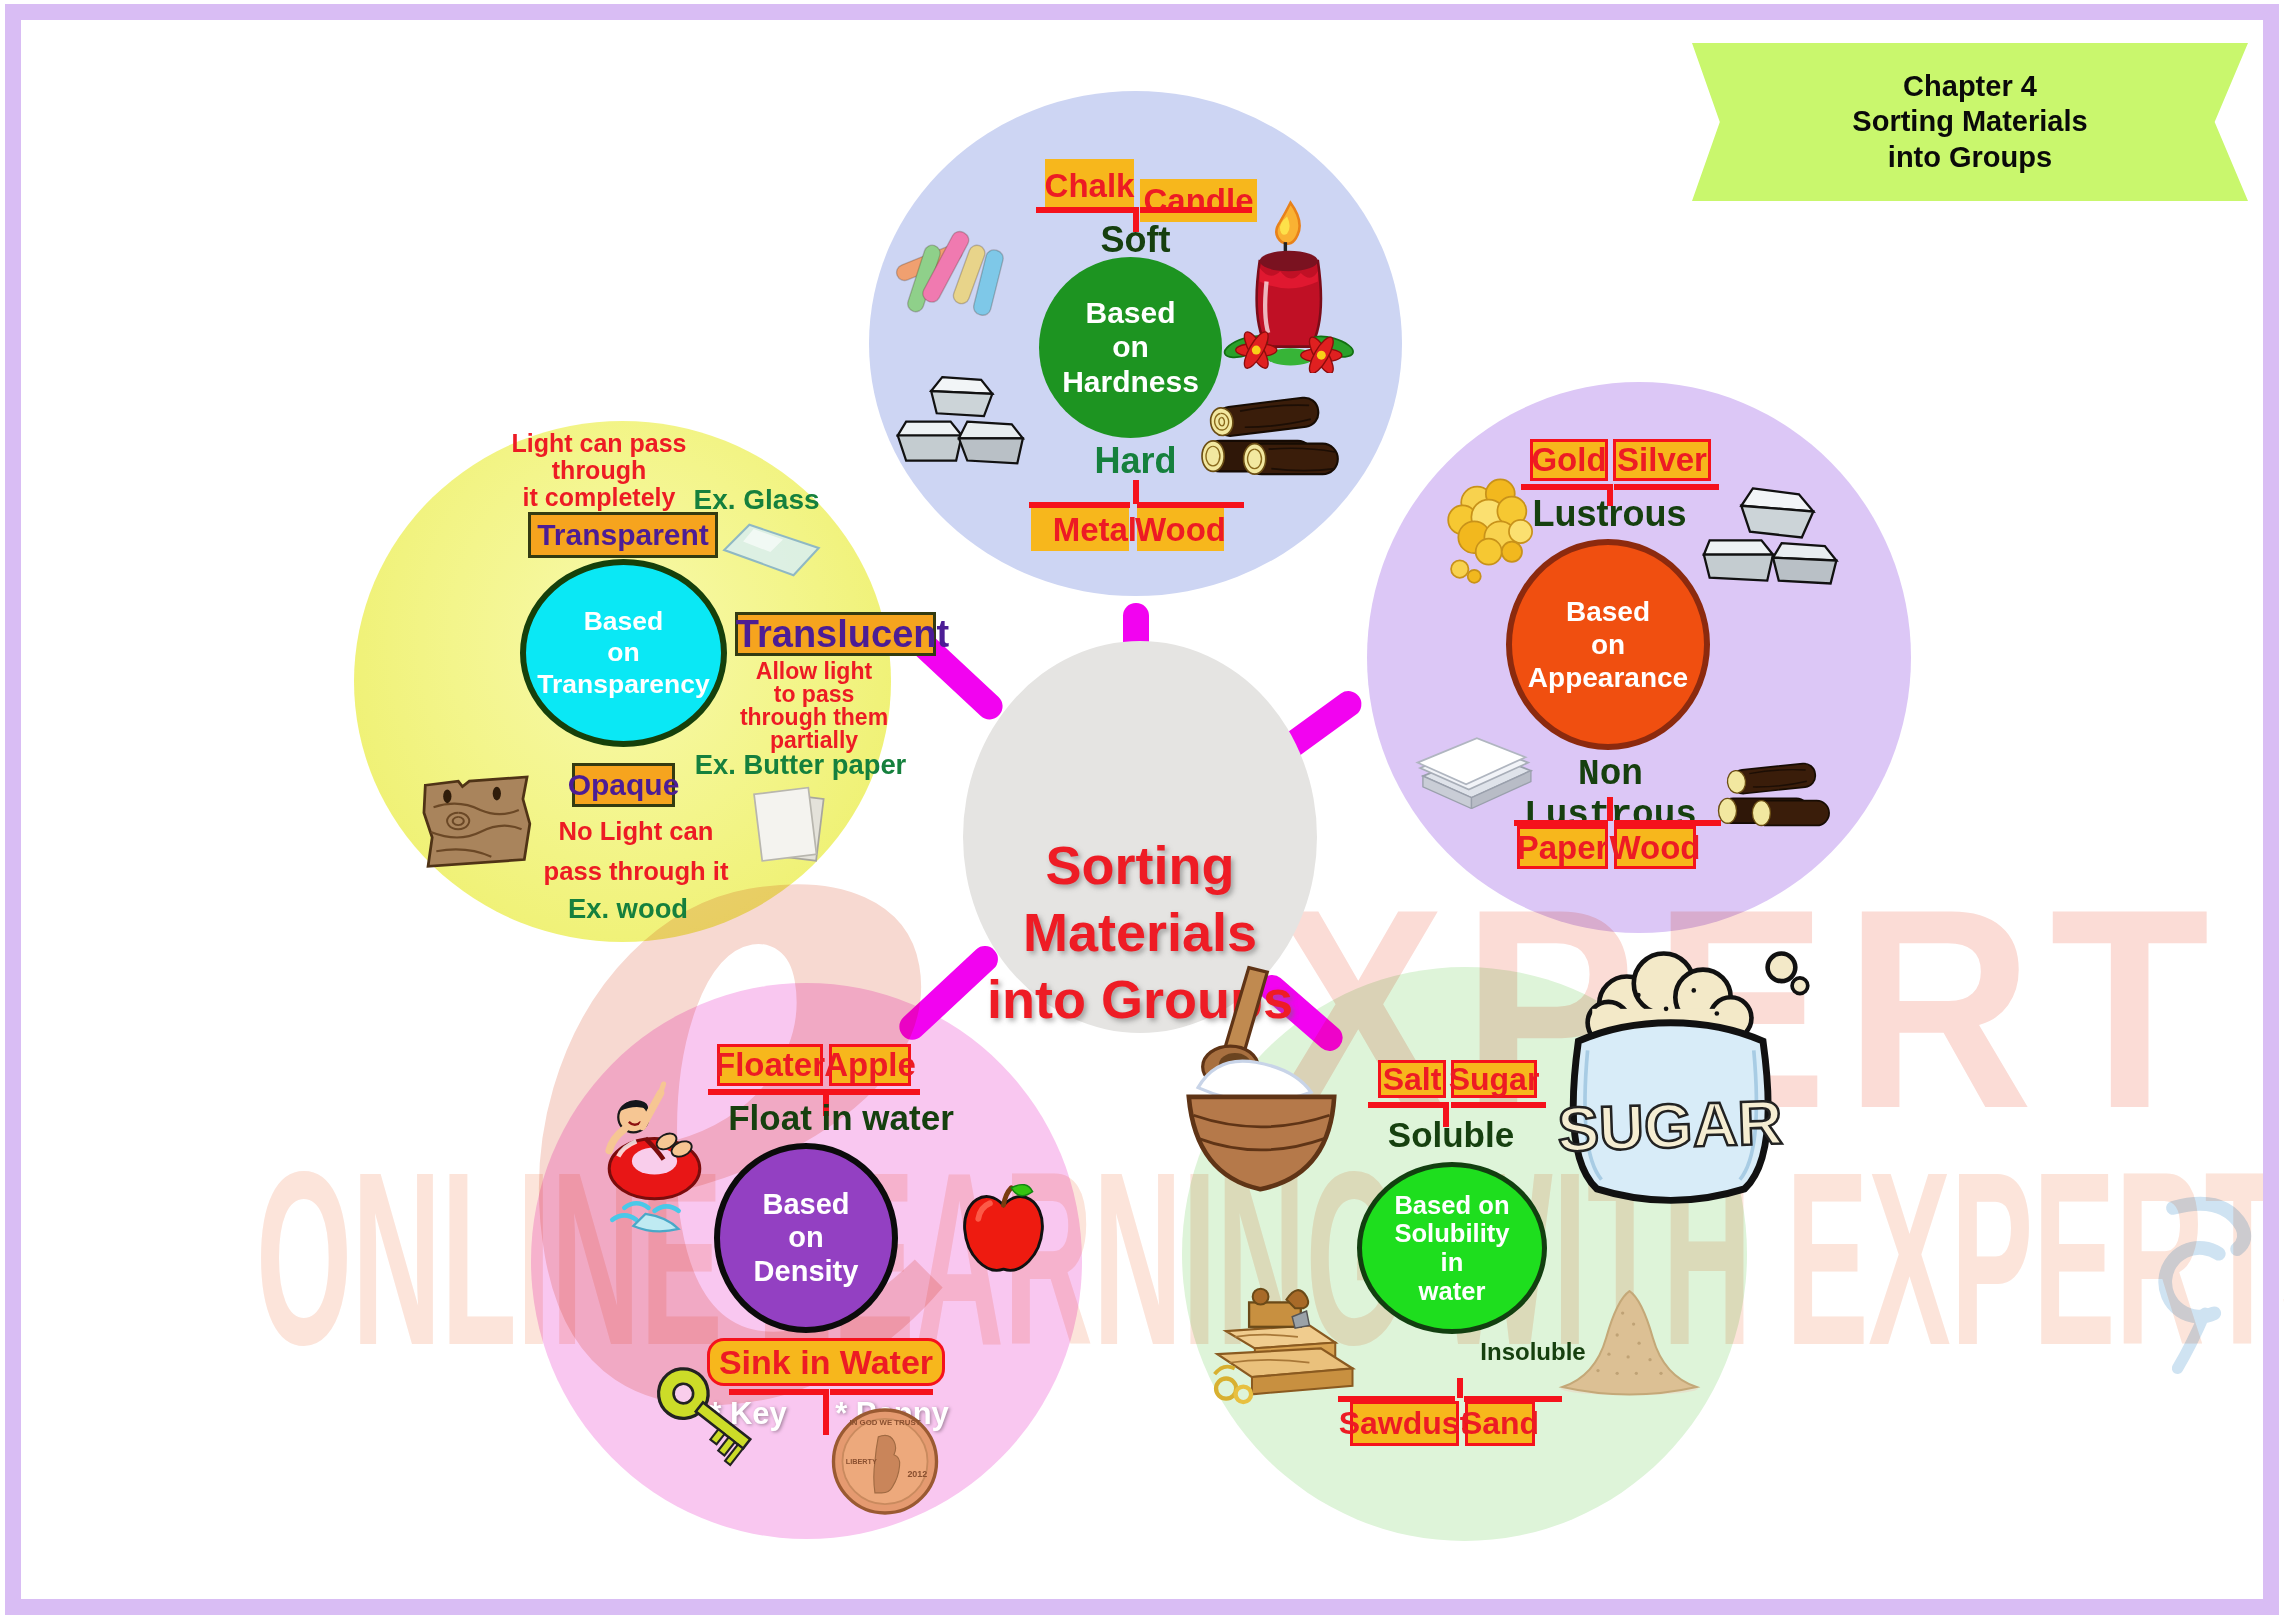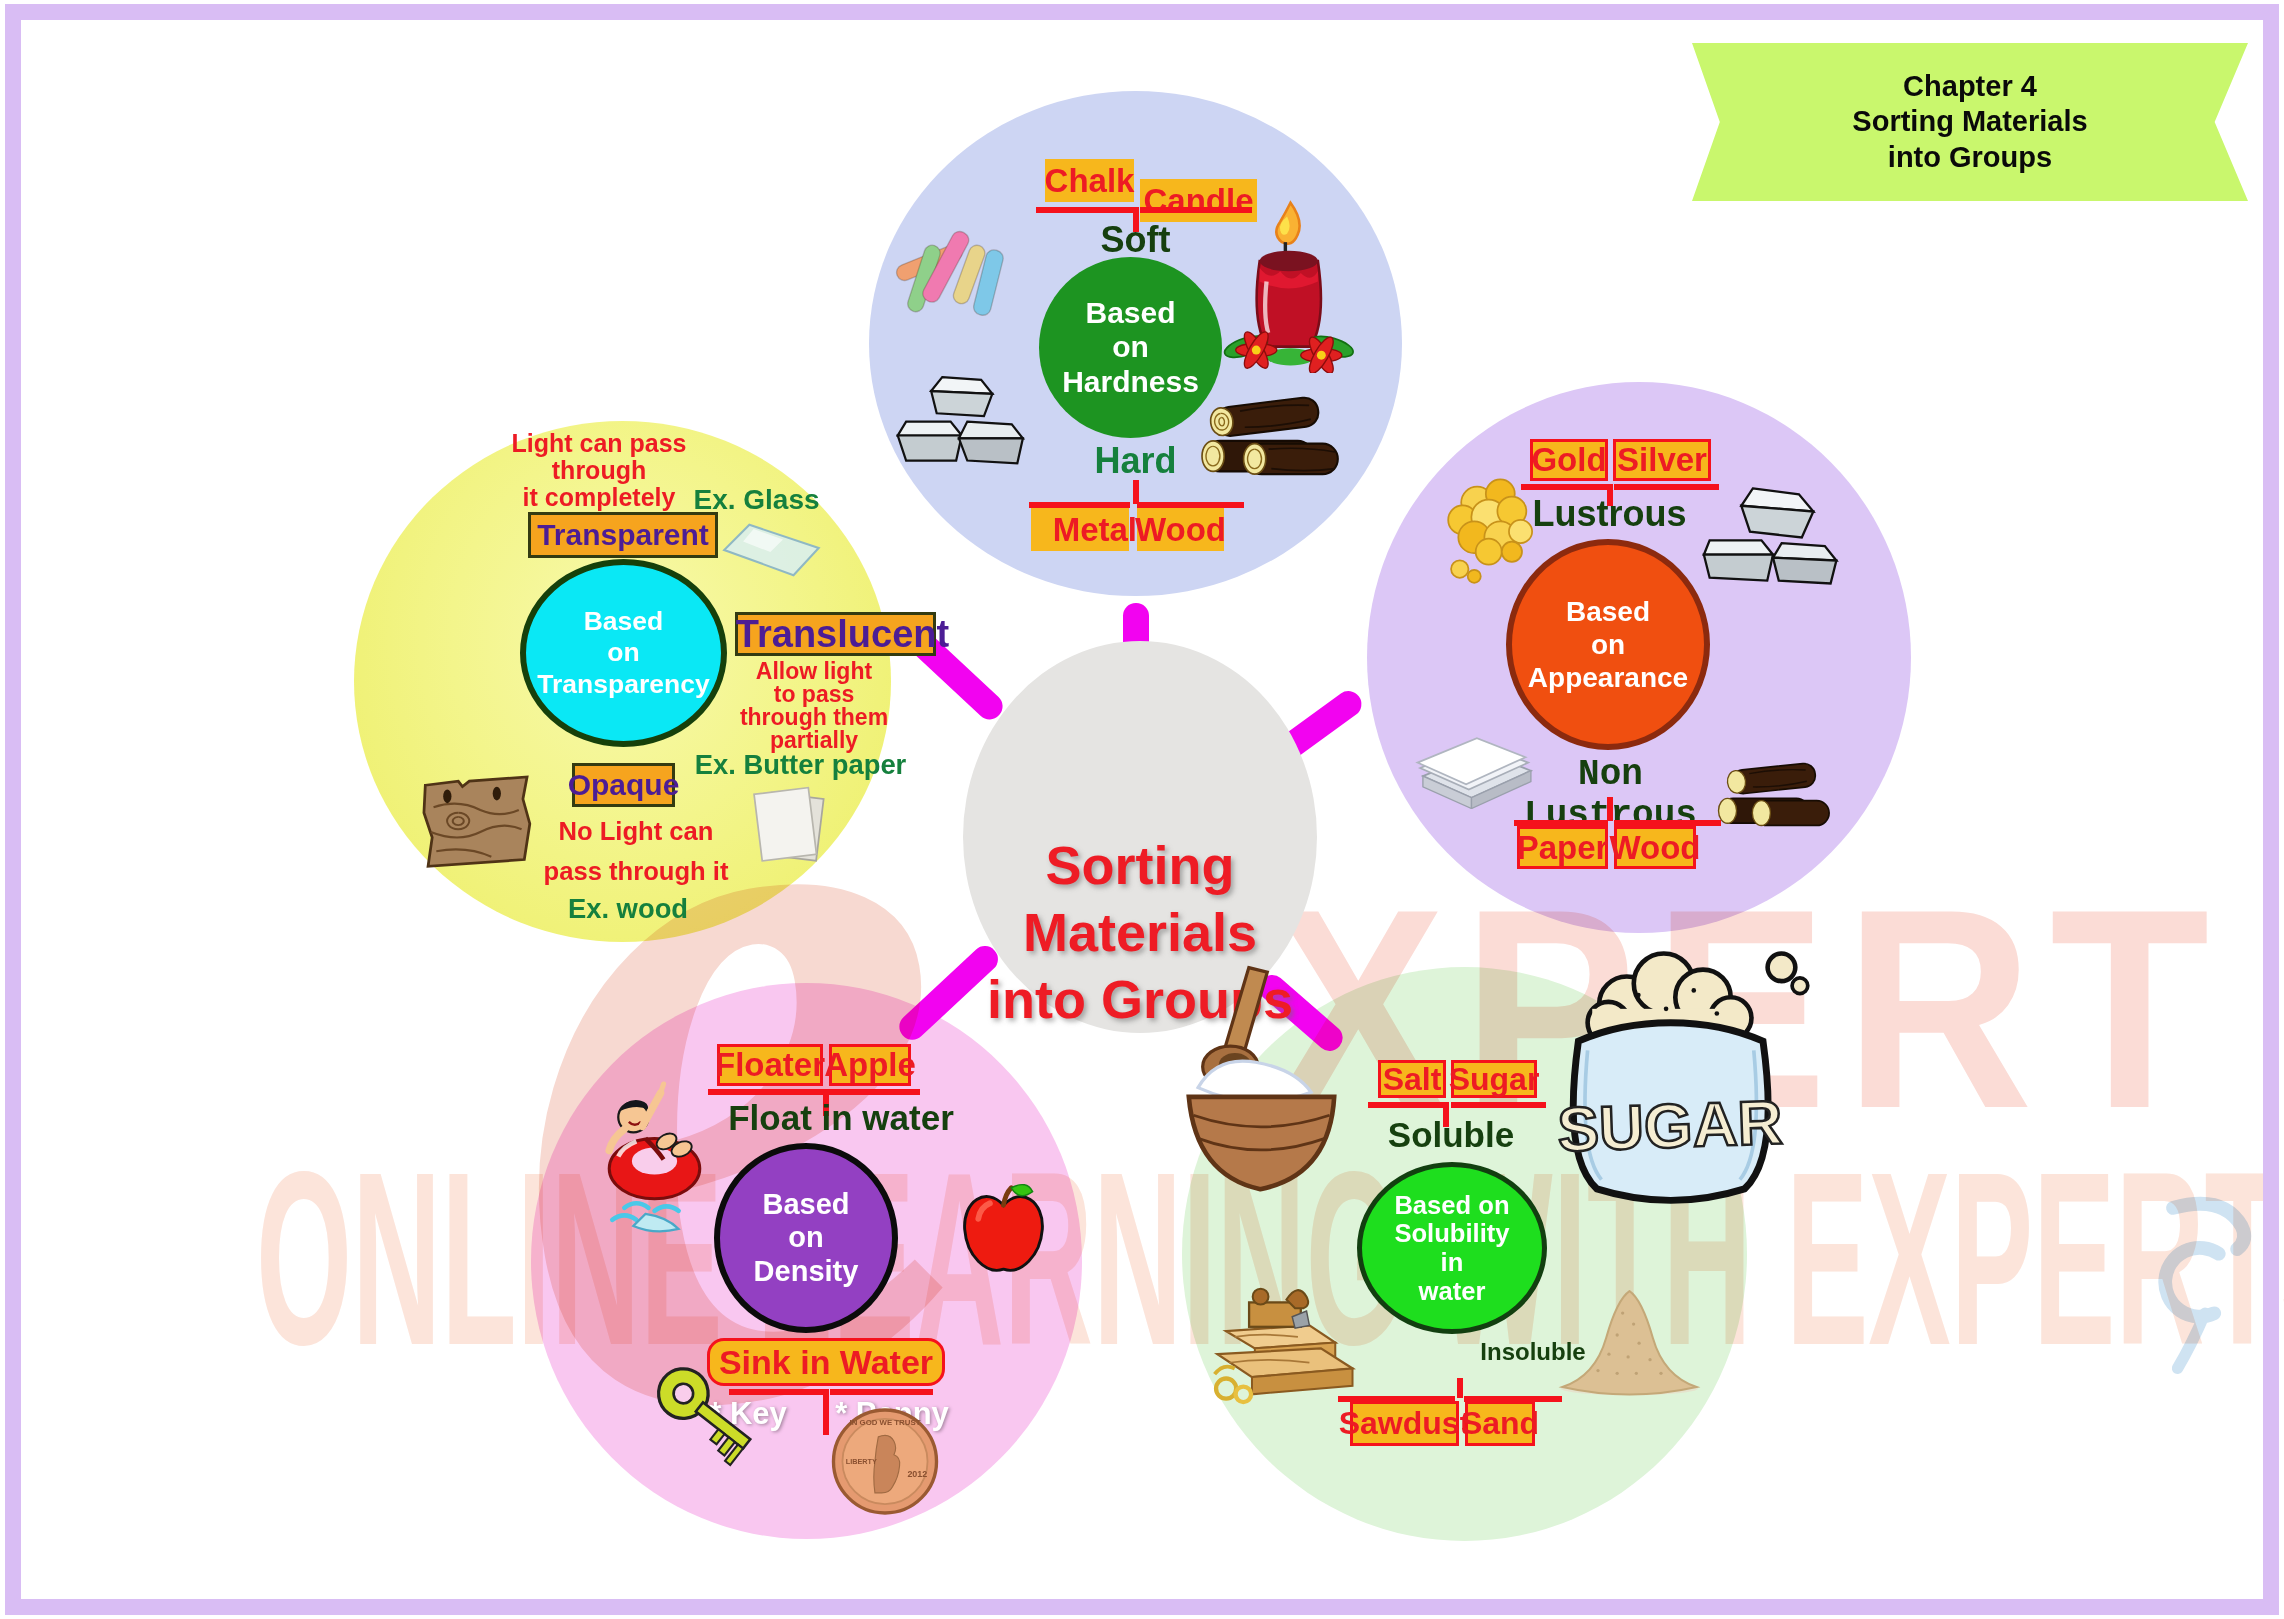--- a/index.html
+++ b/index.html
@@ -62,21 +62,21 @@
 Materials
 into Groups</div>
   </div>
 
   <div id="banner">
     <div>Chapter 4
 Sorting Materials
 into Groups</div>
   </div>
 
-  <div class="ylw" style="left:1045px;top:159px;width:89px;height:43px;font-size:33px;">Chalk</div>
+  <div class="ylw" style="left:1045px;top:159px;width:89px;height:54px;font-size:33px;">Chalk</div>
   <div class="ylw" style="left:1140px;top:159px;width:117px;height:43px;font-size:33px;margin-top:20px;">Candle</div>
   <div class="hl" style="left:1036px;top:207px;width:98px;"></div>
   <div class="hl" style="left:1140px;top:207px;width:112px;"></div>
   <div class="vl" style="left:1133px;top:207px;height:25px;"></div>
   <div class="grn" style="left:1067px;top:219px;width:137px;font-size:36px;">Soft</div>
   <div class="node" style="left:1039px;top:257px;width:183px;height:181px;background:#1d9421;font-size:30px;line-height:1.15;">Based
 on
 Hardness</div>
   <div class="blk" style="left:1067px;top:440px;width:137px;font-size:36px;">Hard</div>
   <div class="vl" style="left:1133px;top:480px;height:24px;"></div>

